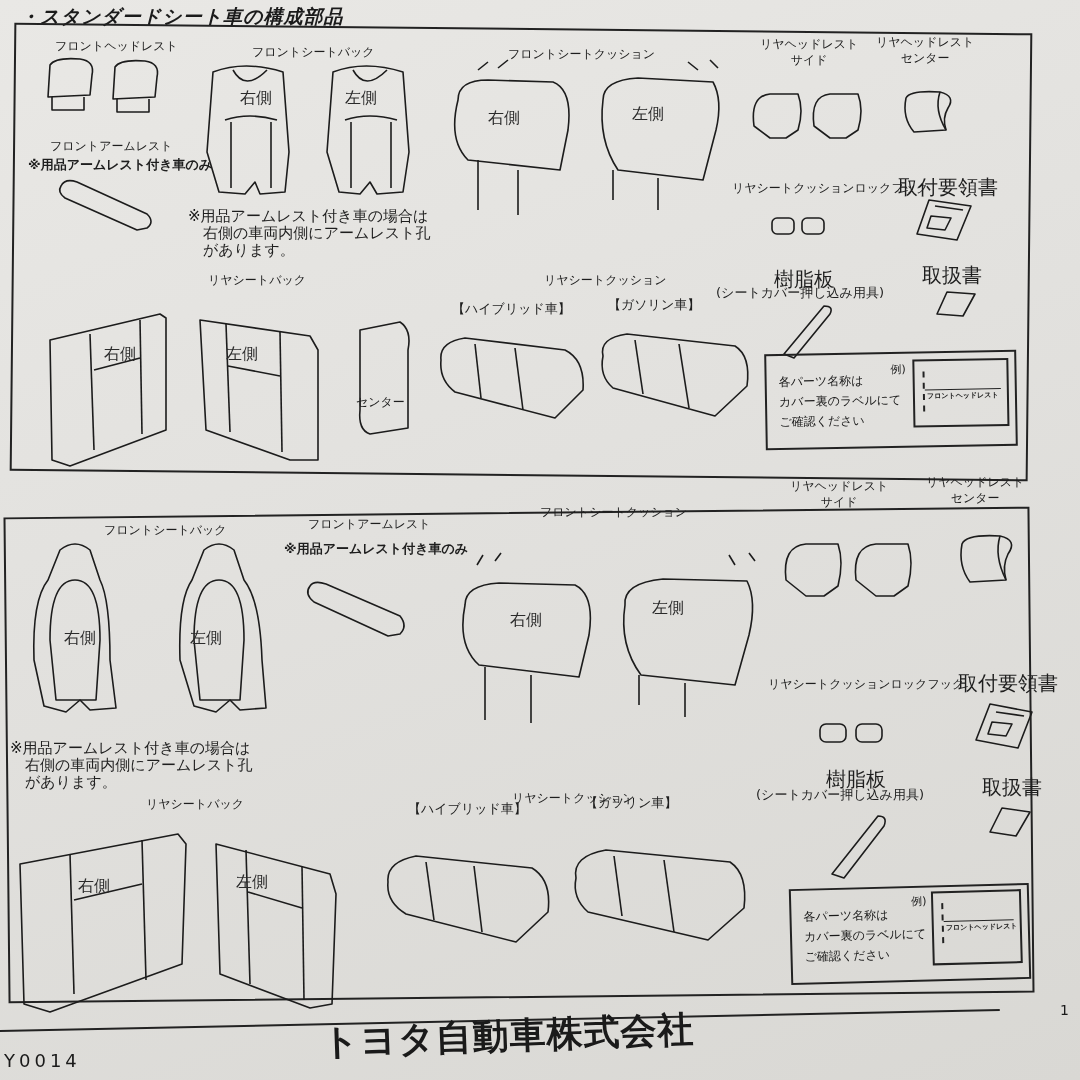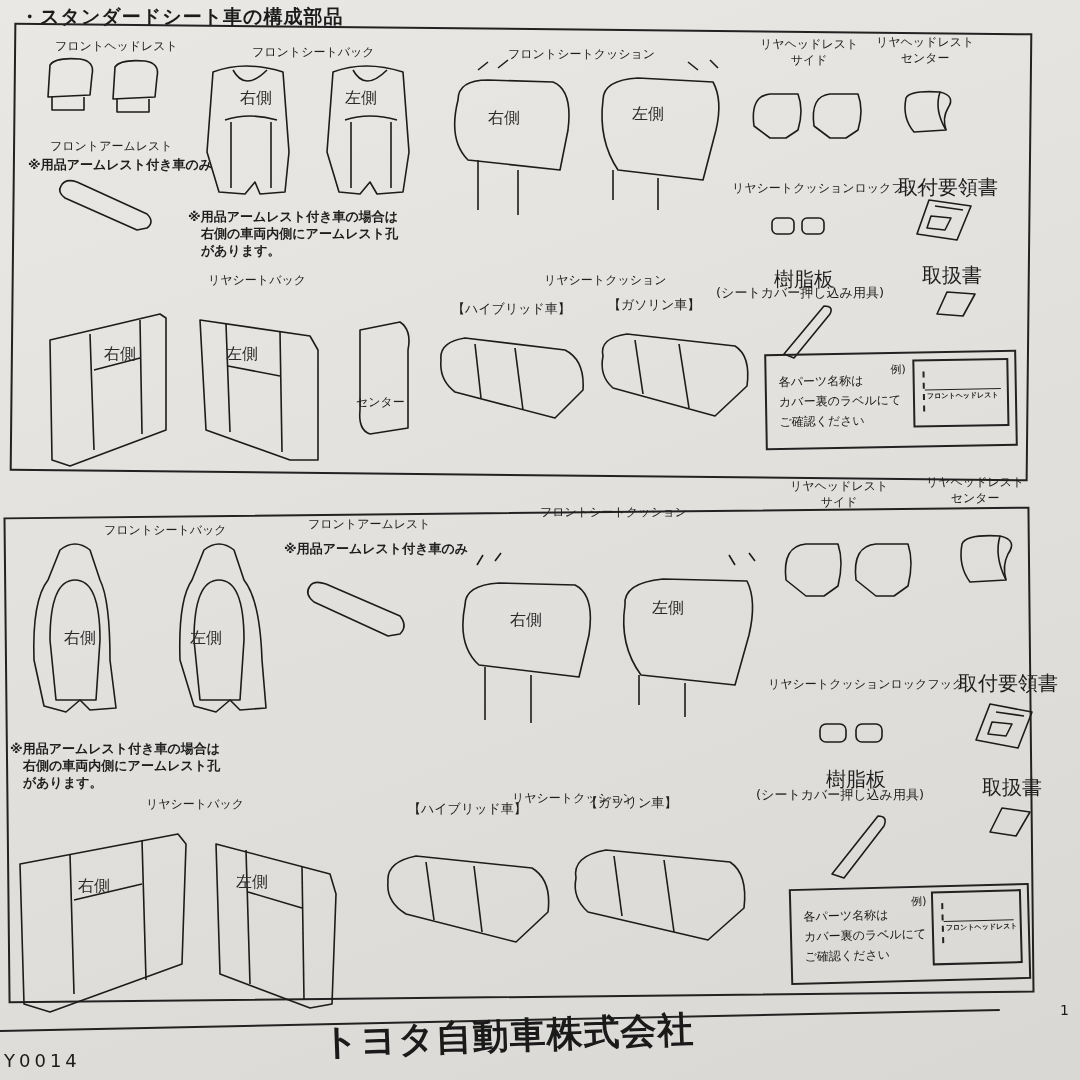--- a/index.html
+++ b/index.html
@@ -18,21 +18,21 @@
     position: absolute; font-size: 19px; font-weight: bold; letter-spacing: 1px;
     color: #1b1b1b;
   }
   .section-box {
     position: absolute; border: 2px solid #222;
   }
   .lbl {
     position: absolute; font-size: 12px; color: #1e1e1e; white-space: nowrap;
   }
   .lbl.big { font-size: 20px; }
-  .lbl.note { font-size: 13px; font-weight: bold; line-height: 17px; white-space: pre-line; }
+  .lbl.note { font-size: 15px; font-weight: normal; line-height: 17px; white-space: pre-line; }
   .lbl.side { font-size: 16px; color: #2a2a2a; }
   svg.part { position: absolute; overflow: visible; }
   svg.part * { fill: none; stroke: #1c1c1c; stroke-width: 1.6; stroke-linejoin: round; }
   .label-box {
     position: absolute; border: 2px solid #222; background: transparent;
   }
   .label-box .txt { position: absolute; left: 12px; top: 16px; font-size: 12px; line-height: 20px; white-space: pre-line; }
   .label-box .ex { position: absolute; font-size: 11px; }
   .label-box .sample { position: absolute; border: 2px solid #222; }
   .label-box .sample .dash { position: absolute; left: 8px; top: 10px; height: 40px; border-left: 2px dashed #222; }
@@ -41,21 +41,21 @@
   .footer-rule { position: absolute; left: 0; top: 1030px; width: 1000px; border-top: 2px solid #222; transform: rotate(-1.2deg); transform-origin: left; }
   .company { position: absolute; left: 322px; top: 1012px; font-size: 36px; font-weight: 900; letter-spacing: 1px; transform: rotate(-2deg); }
   .doc-code { position: absolute; left: 4px; top: 1050px; font-size: 18px; letter-spacing: 4px; }
   .page-num { position: absolute; left: 1060px; top: 1002px; font-size: 14px; }
 </style>
 </head>
 <body>
 
 <div class="page">
 
-  <div class="section-title" style="left:20px;top:4px;">・スタンダードシート車の構成部品</div>
+  <div class="section-title" style="left:20px;top:4px;font-style:italic;">・スタンダードシート車の構成部品</div>
   <div class="section-box" style="left:12px;top:28px;width:1018px;height:448px;transform:rotate(0.6deg);"></div>
 
   <div class="lbl" style="left:55px;top:38px;">フロントヘッドレスト</div>
   <svg class="part" style="left:40px;top:55px;" width="130" height="60">
     <path d="M10 10 Q15 2 40 4 Q55 6 52 20 L50 40 L8 42 Z"></path>
       <path d="M12 42 L12 55 L44 55 L44 42"></path>
     <path d="M75 12 Q80 4 105 6 Q120 8 117 22 L115 42 L73 44 Z"></path>
       <path d="M77 44 L77 57 L109 57 L109 44"></path>
   </svg>
 

